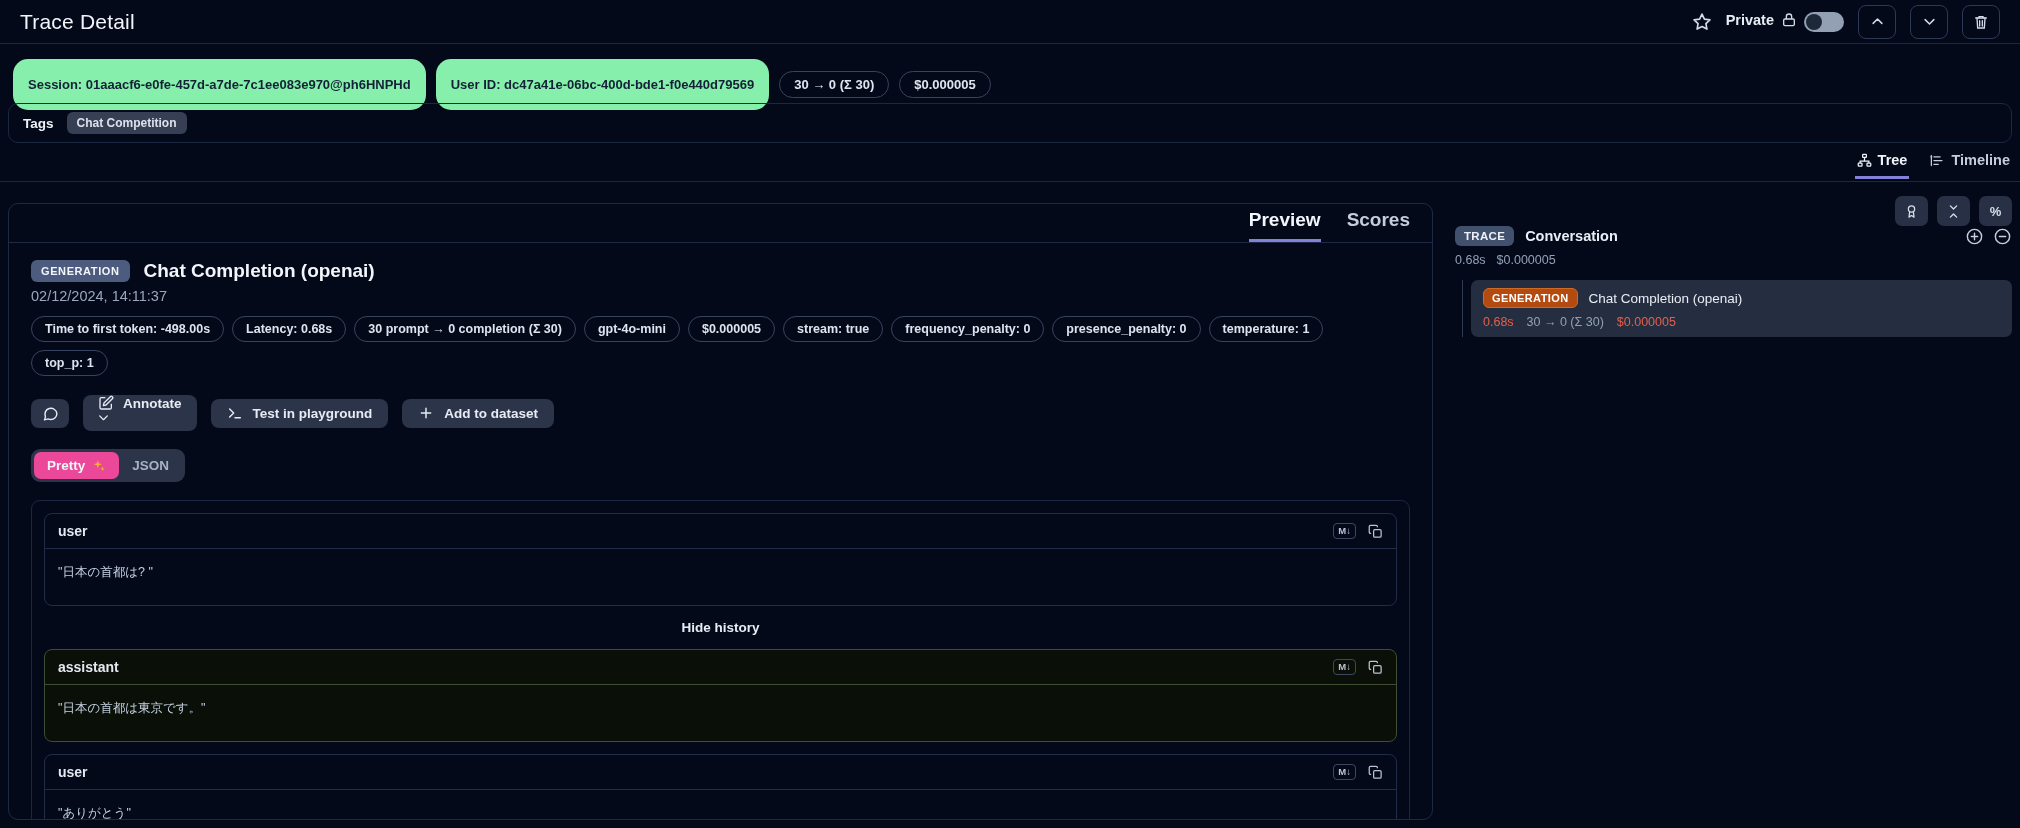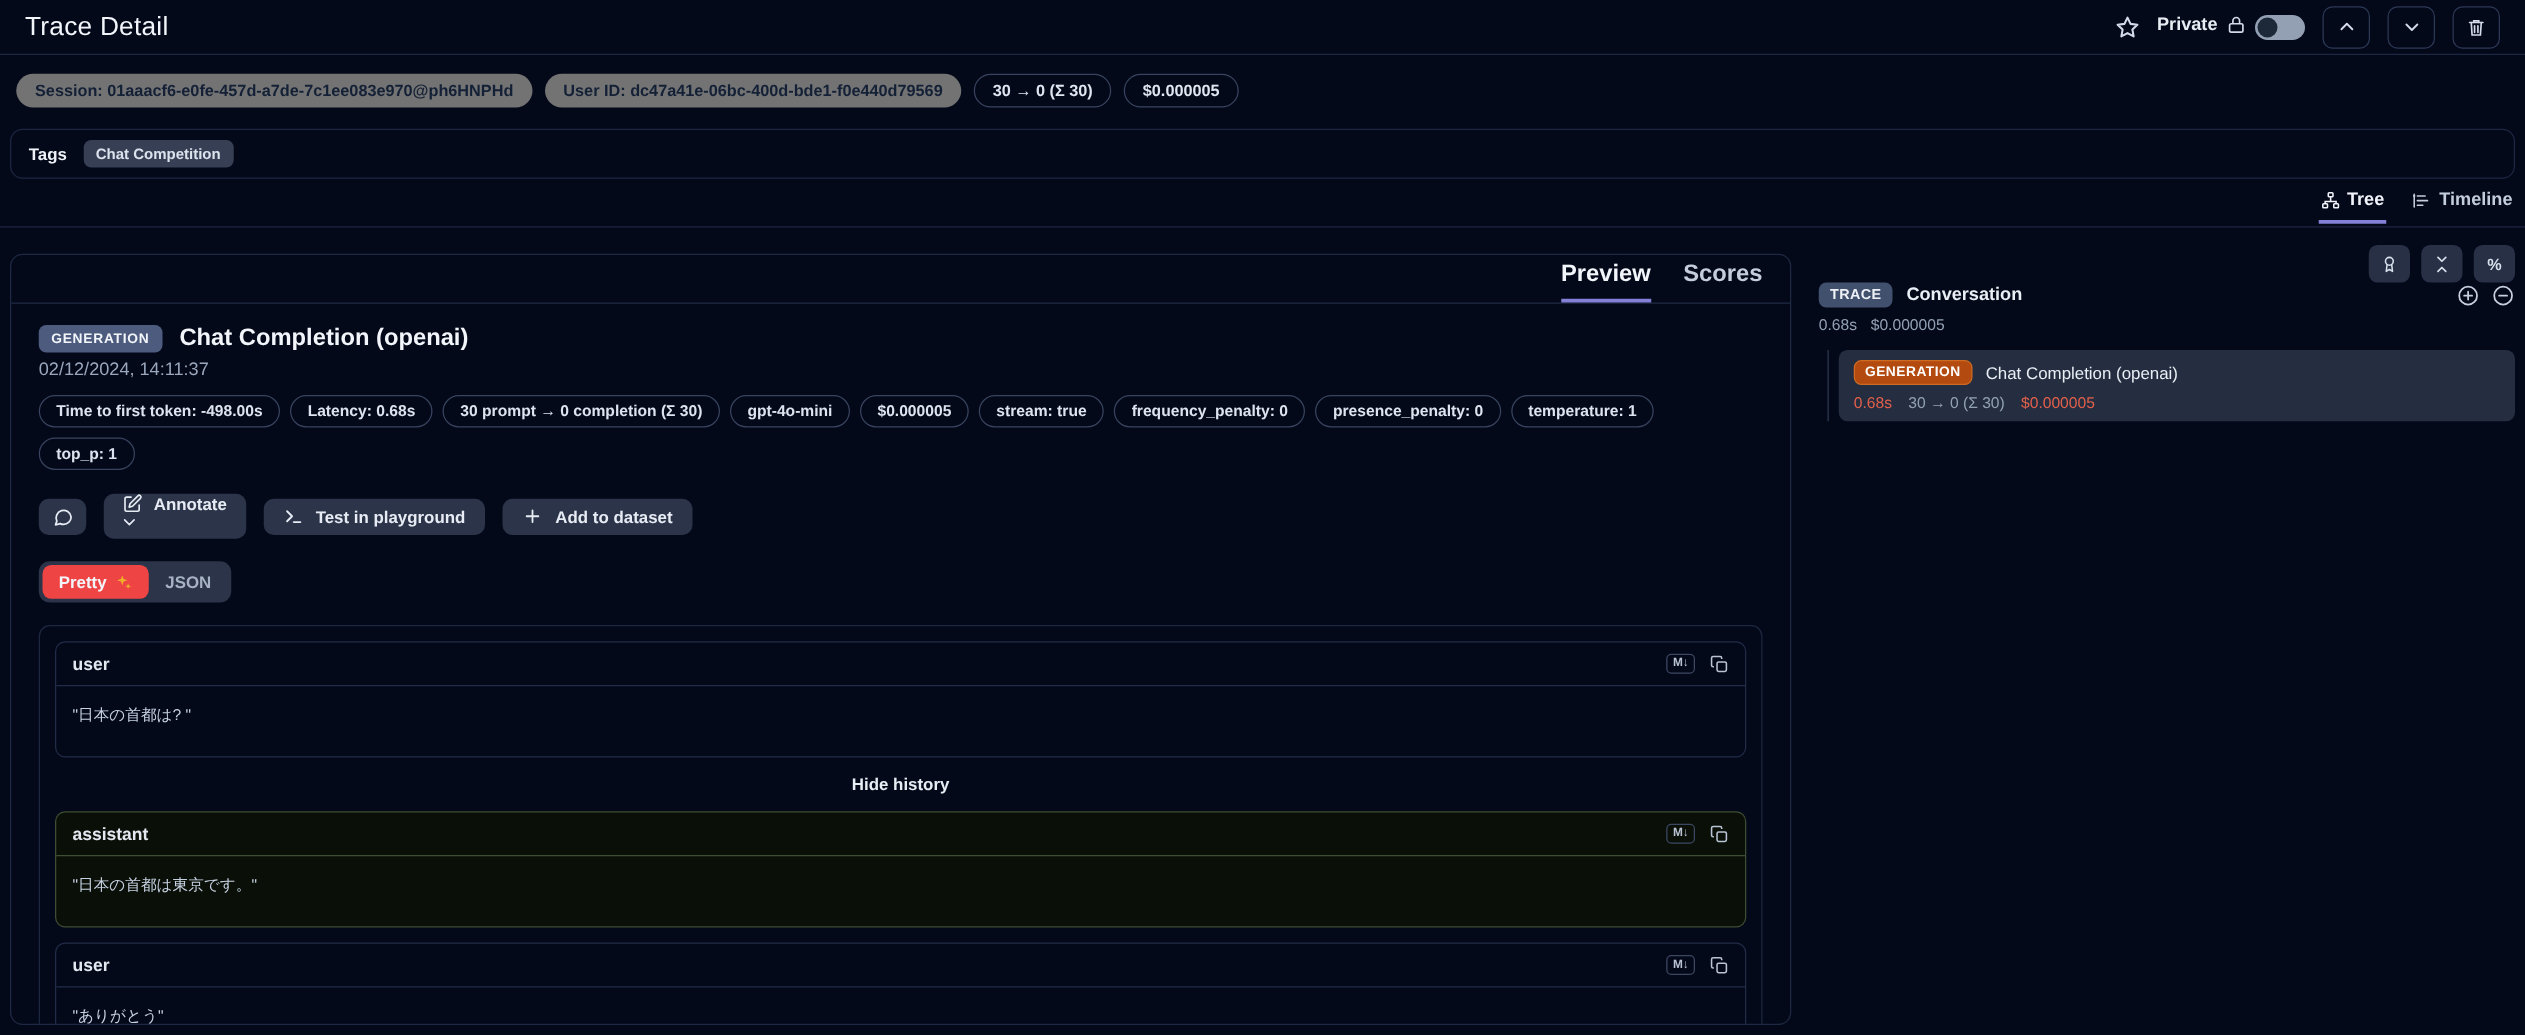--- a/index.html
+++ b/index.html
@@ -13,22 +13,22 @@
   .title { font-size:21px; font-weight:normal; letter-spacing:.2px; color:#f2f5fa; }
   .header-right { margin-left:auto; display:flex; align-items:center; gap:14px; }
   .privacy { display:flex; align-items:flex-start; gap:7px; font-size:14.5px; font-weight:bold; color:#e8edf4; }
   .toggle { width:40px; height:20px; border-radius:10px; background:#93a0b4; position:relative; cursor:pointer; }
   .toggle .knob { position:absolute; left:2px; top:2px; width:16px; height:16px; border-radius:50%; background:#1d2839; }
   .icon-btn-outline { width:38px; height:34px; border:1px solid #2c3956; border-radius:8px;
                       background:transparent; display:flex; align-items:center; justify-content:center; cursor:pointer; }
 
   
   .badge-row { position:absolute; top:59px; left:13px; display:flex; gap:10px; align-items:center; }
-  .pill-light { background:#737373; color:#132036; font-size:13px; font-weight:bold;
-                border-radius:15px; padding:6px 15px; white-space:nowrap; }
+  .pill-light { background:#86efac; color:#132036; font-size:13px; font-weight:bold;
+                border-radius:15px; padding:18px 15px; white-space:nowrap; }
   .pill-outline { border:1px solid #38445f; color:#dfe6f0; font-size:13px; font-weight:bold;
                   border-radius:15px; padding:5px 14px; white-space:nowrap; background:transparent; }
 
   
   .tags-row { position:absolute; top:103px; left:8px; width:2004px; height:40px;
               border:1px solid #1c2742; border-radius:10px; display:flex; align-items:center;
               gap:13px; padding:0 14px; }
   .tags-label { font-size:13.5px; font-weight:bold; color:#eef2f8; }
   .tag-chip { background:#363f54; color:#dde3ed; font-size:12px; font-weight:bold;
               border-radius:6px; padding:4px 10px; }
@@ -68,21 +68,21 @@
   .split-btn { display:flex; background:#2b3449; border-radius:8px; height:36px; overflow:hidden;flex-direction:column; }
   .split-main { display:flex; align-items:center; gap:9px; padding:0 15px; font-size:13.5px;
                 font-weight:bold; color:#e7ebf3; cursor:pointer; }
   .split-sep { width:1px; background:#3d4b68; margin:0; }
   .split-caret { width:40px; display:flex; align-items:center; justify-content:center; cursor:pointer; }
 
   .format-toggle { margin-top:18px; display:inline-flex; align-items:center; background:#2b3449;
                    border-radius:9px; padding:3px; }
   .seg { padding:6px 13px; font-size:13.5px; font-weight:bold; color:#a7b2c4; cursor:pointer;
          border-radius:7px; display:flex; align-items:center; gap:7px; }
-  .seg.active { background:#ef4444; color:#f2f5fa; }
+  .seg.active { background:#ec4899; color:#f2f5fa; }
 
   .messages { margin-top:18px; border:1px solid #1b2740; border-radius:9px; padding:12px; }
   .msg-box { border:1px solid #202c48; border-radius:8px; }
   .msg-head { display:flex; align-items:center; padding:9px 13px; border-bottom:1px solid #202c48; }
   .msg-role { font-size:14px; font-weight:bold; color:#e4e9f1; }
   .msg-icons { margin-left:auto; display:flex; align-items:center; gap:12px; }
   .md-chip { border:1px solid #3c4862; border-radius:4px; font-size:9.5px; font-weight:bold;
              color:#b9c3d4; padding:2px 4px; cursor:pointer; line-height:1; }
   .msg-body { padding:15px 13px 24px; font-size:12.5px; color:#c6d1e2; }
   .msg-box.assistant { border-color:#3e4d33; background:#0a1008; }

